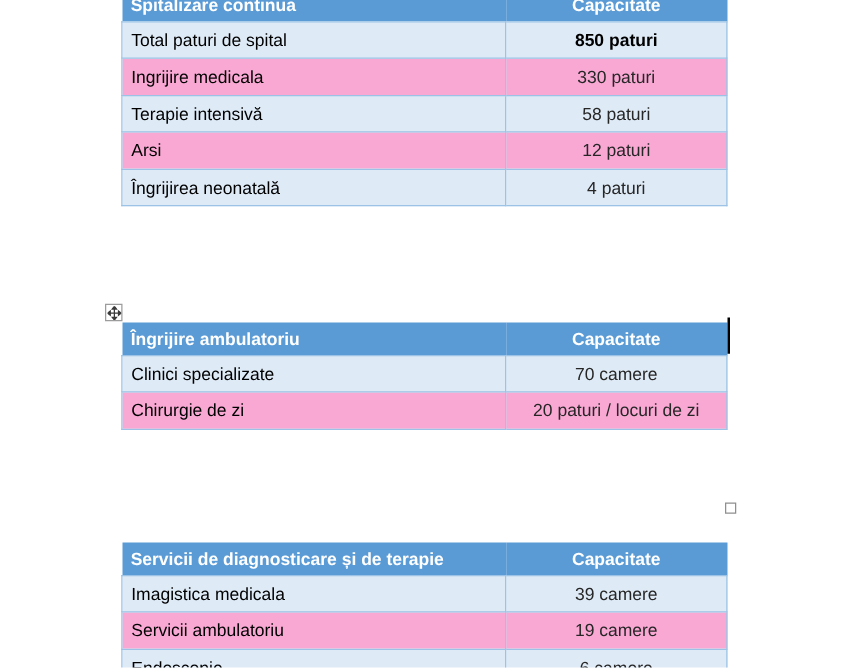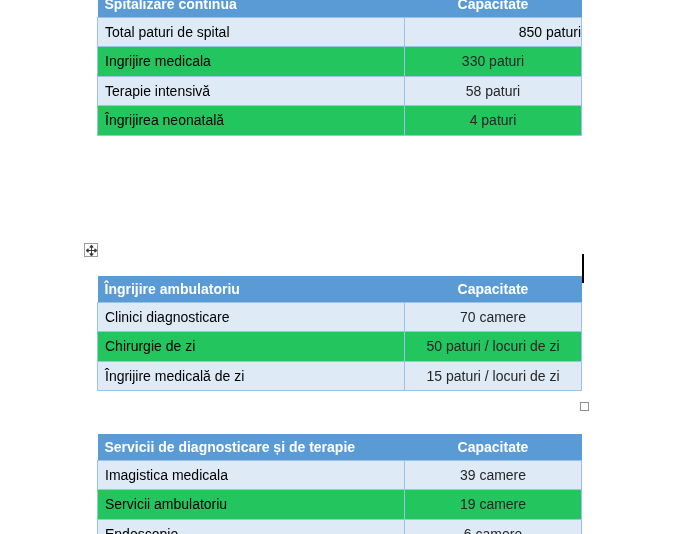--- a/index.html
+++ b/index.html
@@ -18,54 +18,54 @@
     font-family:"Liberation Sans", sans-serif;
   }
   .doc-table{
     position:absolute;
     left:97px;
     width:484px;
     border-collapse:collapse;
     table-layout:fixed;
   }
   .doc-table.t1{top:-9px;}
-  .doc-table.t2{top:276px;padding-left:44px;}
+  .doc-table.t2{top:258px;padding-left:44px;}
   .doc-table.t3{top:434px;}
   col.c1{width:307px;}
   col.c2{width:177px;}
   .doc-table th{
     height:26px;
     background:var(--header-bg);
     color:#ffffff;
     font-size:14px;
     font-weight:700;
     border:none;
     vertical-align:middle;
   }
   .doc-table th.title{text-align:left;padding-left:7px;}
   .doc-table th.cap{text-align:center;}
   .doc-table td{
     height:29.5px;
     border:1px solid var(--grid-border);
     font-size:14px;
     vertical-align:middle;
-    background:#22c55e;
+    background:#f9a8d4;
   }
   .doc-table tbody tr:nth-child(odd) td{background:var(--band-bg);}
   .doc-table td.label{
     font-weight:400;
     color:var(--label-color);
     text-align:left;
     padding-left:7px;
   }
   .doc-table td.value{
     color:var(--value-color);
     text-align:center;
   }
-  .doc-table td.value.bold{font-weight:400;color:#000;text-align:right;}
+  .doc-table td.value.bold{font-weight:700;color:#000;}
   .move-handle{
     position:absolute;
     left:84px;top:243px;
     width:14px;height:14px;
     background:#ffffff;
     border:1px solid #9c9c9c;
     display:flex;align-items:center;justify-content:center;
     cursor:move;
   }
   .resize-handle{
@@ -117,49 +117,49 @@
       </tr>
       <tr>
         <td class="label">Ingrijire medicala</td>
         <td class="value">330 paturi</td>
       </tr>
       <tr>
         <td class="label">Terapie intensivă</td>
         <td class="value">58 paturi</td>
       </tr>
       <tr>
+        <td class="label">Arsi</td>
+        <td class="value">12 paturi</td>
+      </tr>
+      <tr>
         <td class="label">Îngrijirea neonatală</td>
         <td class="value">4 paturi</td>
       </tr>
     </tbody>
 </table>
 
 <table class="doc-table t2">
   <colgroup>
       <col class="c1">
       <col class="c2">
     </colgroup>
   <thead>
     <tr>
       <th class="title">Îngrijire ambulatoriu</th>
       <th class="cap">Capacitate</th>
     </tr>
   </thead>
   <tbody>
       <tr>
-        <td class="label">Clinici diagnosticare</td>
+        <td class="label">Clinici specializate</td>
         <td class="value">70 camere</td>
       </tr>
       <tr>
         <td class="label">Chirurgie de zi</td>
-        <td class="value">50 paturi / locuri de zi</td>
-      </tr>
-      <tr>
-        <td class="label">Îngrijire medicală de zi</td>
-        <td class="value">15 paturi / locuri de zi</td>
+        <td class="value">20 paturi / locuri de zi</td>
       </tr>
     </tbody>
 </table>
 
 <table class="doc-table t3">
   <colgroup>
       <col class="c1">
       <col class="c2">
     </colgroup>
   <thead>

